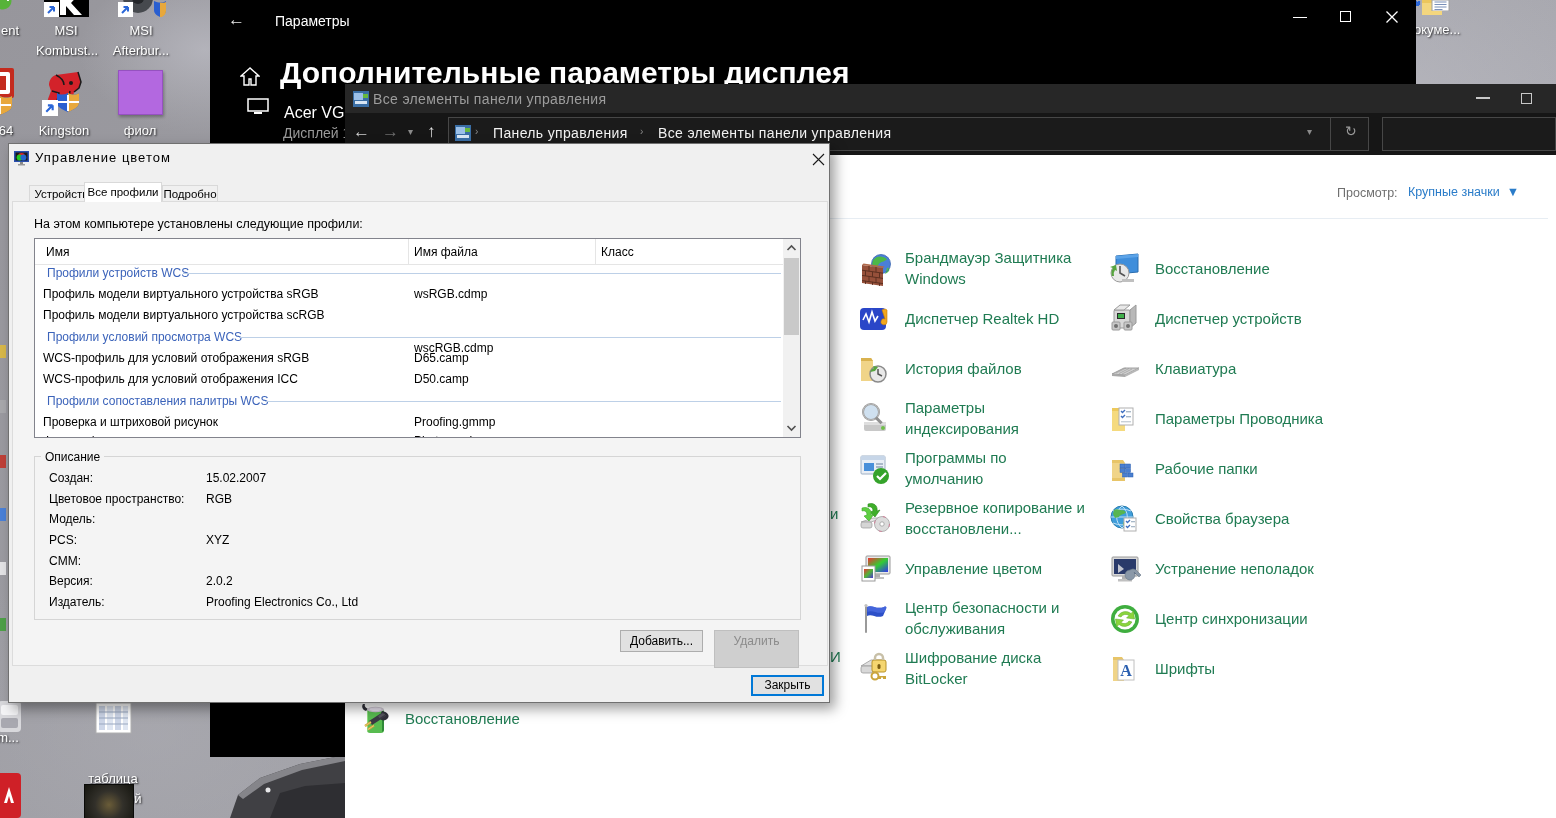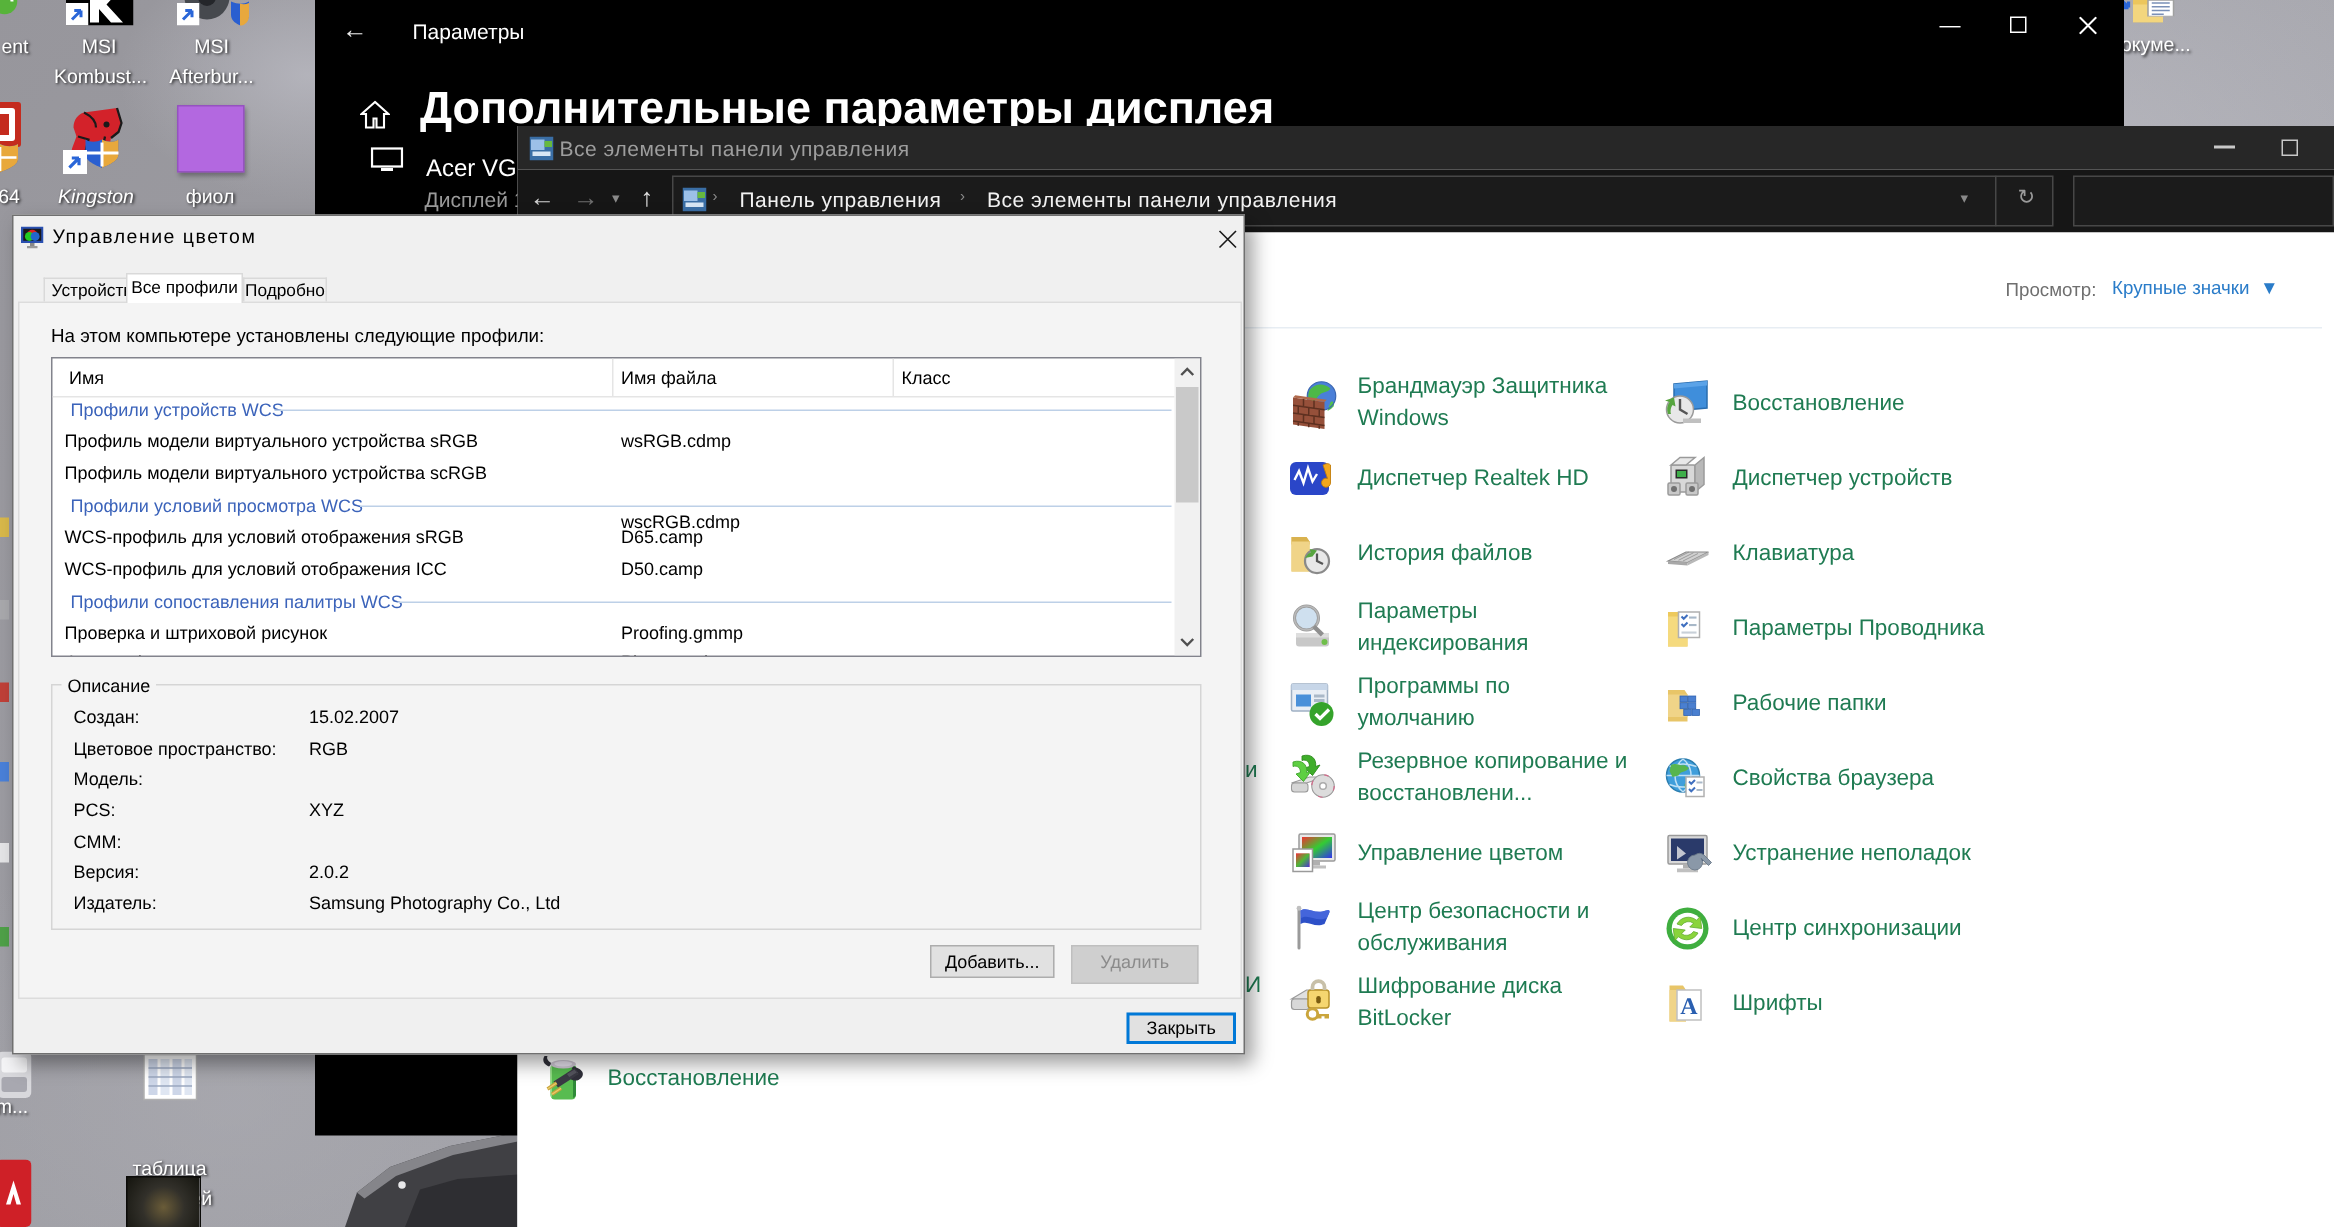--- a/index.html
+++ b/index.html
@@ -88,21 +88,21 @@
     <path d="M36 1 l3 10 -2 6 -5 4 M14 4 c6 3 8 6 8 10 M10 20 l7 2 -2 8 7 -4 5 -1 1 -5" fill="none" stroke="#1a1a1a" stroke-width="1.5"></path>
     <circle cx="29" cy="12" r="2" fill="#1a1a1a"></circle>
     <path d="M26 22 c4 2 8 2 11 0 v10 c0 5 -9 8 -11 9 c-2 -1 -11 -4 -11 -9 v-10 c3 2 7 2 11 0z" fill="#2a5fd0"></path>
     <path d="M26 22 c4 2 8 2 11 0 v10 c0 5 -9 8 -11 9z" fill="#e8a83c"></path>
     <path d="M26 24 v16 M16 31 h21" stroke="#fff" stroke-width="2"></path>
   </svg>
   <svg class="abs" style="left:42px;top:100px" width="16" height="16" viewBox="0 0 15 15">
       <rect width="15" height="15" fill="#fff"></rect>
       <path d="M4 11 L10 5 M10 5 h-4.5 M10 5 v4.5" stroke="#2a66d8" stroke-width="2" fill="none"></path>
     </svg>
-  <div class="dlabel" style="left:24px;top:121px;width:80px;font-style:italic;">Kingston</div>
+  <div class="dlabel" style="left:24px;top:121px;width:80px;">Kingston</div>
   <div class="abs" style="left:118px;top:70px;width:45px;height:45px;background:#b368e0;box-shadow:inset 0 0 0 1px rgba(120,60,160,.5), 1px 2px 3px rgba(0,0,0,.3);"></div>
   <div class="dlabel" style="left:110px;top:121px;width:60px;">фиол</div>
 
   <svg class="abs" style="left:-2px;top:701px" width="23" height="31" viewBox="0 0 23 31">
       <rect width="23" height="31" rx="4" fill="#d8d8dc"></rect>
       <rect x="3" y="4" width="17" height="10" rx="2" fill="#f4f4f6"></rect>
       <rect x="3" y="17" width="17" height="10" rx="2" fill="#a8a8b0"></rect>
     </svg>
   <div class="dlabel" style="left:-12px;top:728px;width:40px;">m...</div>
   <svg class="abs" style="left:95px;top:702px" width="37" height="32" viewBox="0 0 37 32">
@@ -517,18 +517,18 @@
     <div class="abs" style="left:197px;top:327px;z-index:3;">15.02.2007</div>
   <div class="abs" style="left:40px;top:348px;z-index:3;">Цветовое пространство:</div>
     <div class="abs" style="left:197px;top:348px;z-index:3;">RGB</div>
   <div class="abs" style="left:40px;top:368px;z-index:3;">Модель:</div>
   <div class="abs" style="left:40px;top:389px;z-index:3;">PCS:</div>
     <div class="abs" style="left:197px;top:389px;z-index:3;">XYZ</div>
   <div class="abs" style="left:40px;top:410px;z-index:3;">CMM:</div>
   <div class="abs" style="left:40px;top:430px;z-index:3;">Версия:</div>
     <div class="abs" style="left:197px;top:430px;z-index:3;">2.0.2</div>
   <div class="abs" style="left:40px;top:451px;z-index:3;">Издатель:</div>
-    <div class="abs" style="left:197px;top:451px;z-index:3;">Samsung Photography Co., Ltd</div>
+    <div class="abs" style="left:197px;top:451px;z-index:3;">Proofing Electronics Co., Ltd</div>
 
   <div class="abs" style="left:611px;top:486px;width:83px;height:22px;background:#e1e1e1;border:1px solid #adadad;text-align:center;line-height:20px;z-index:3;">Добавить...</div>
-  <div class="abs" style="left:705px;top:486px;width:85px;height:26px;background:#cfcfcf;border:1px solid #bfbfbf;text-align:center;line-height:20px;color:#8b8b8b;z-index:3;">Удалить</div>
+  <div class="abs" style="left:705px;top:486px;width:85px;height:38px;background:#cfcfcf;border:1px solid #bfbfbf;text-align:center;line-height:20px;color:#8b8b8b;z-index:3;">Удалить</div>
   <div class="abs" style="left:742px;top:531px;width:73px;height:21px;background:#e1e1e1;border:2px solid #0078d7;text-align:center;line-height:17px;z-index:3;">Закрыть</div>
 </div>
 
 </body></html>

